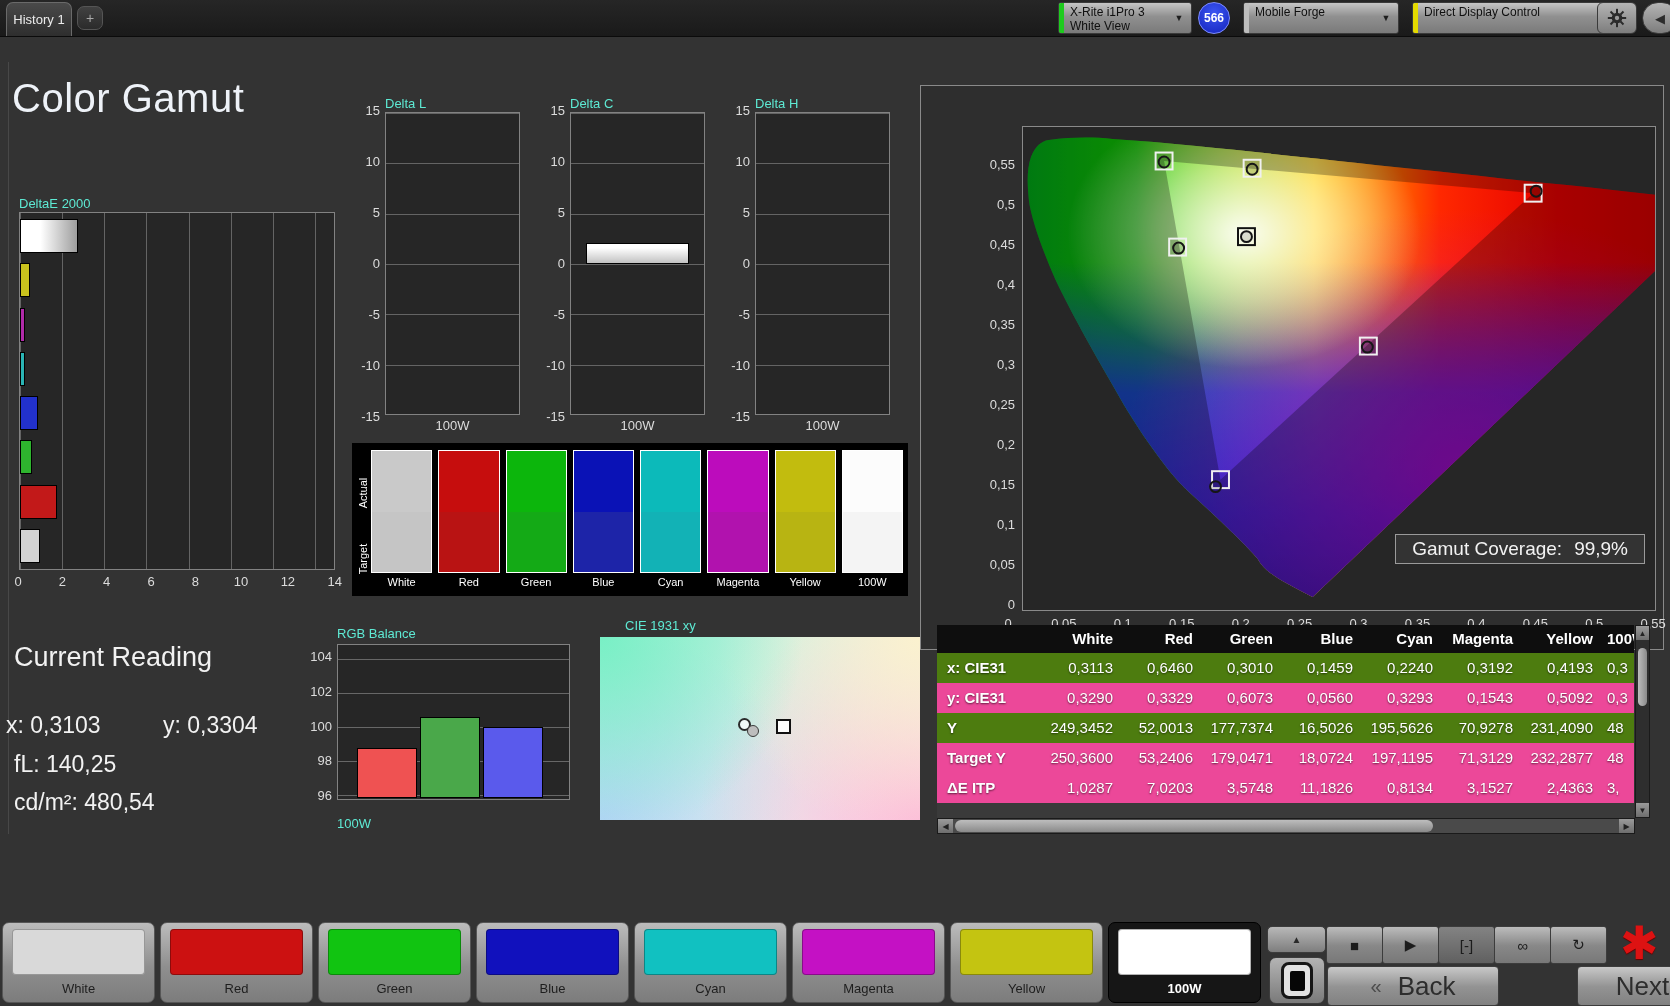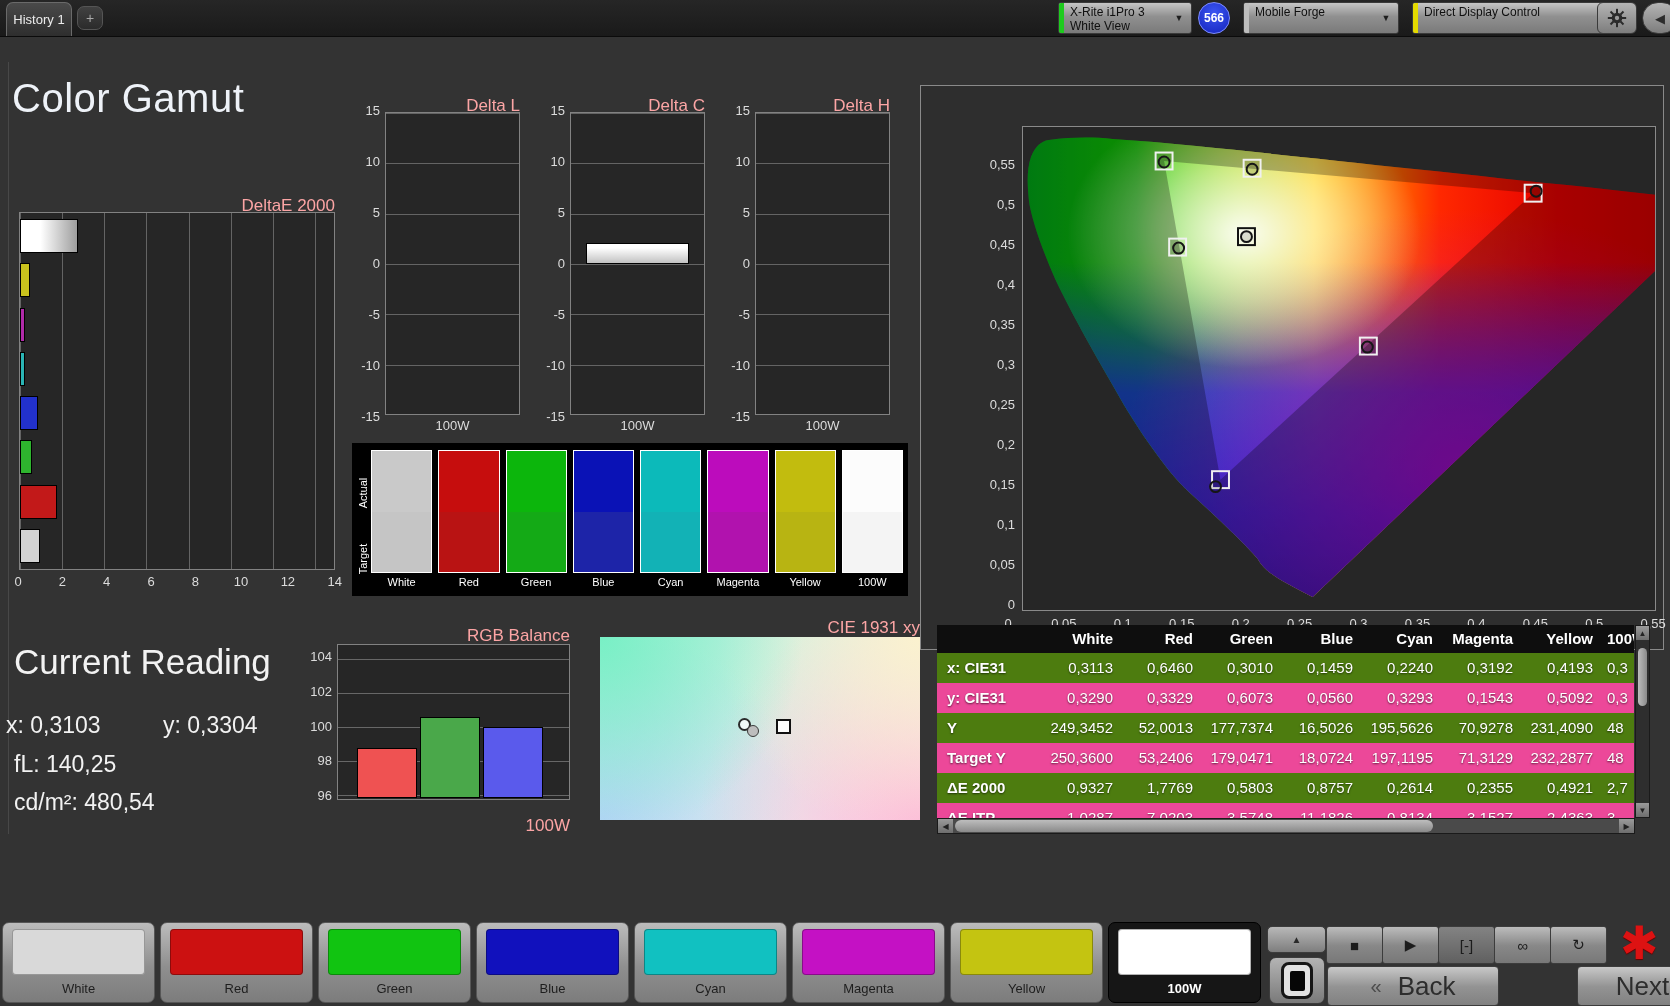--- a/index.html
+++ b/index.html
@@ -21,21 +21,21 @@
   .dd .caret{width:24px;display:flex;align-items:center;justify-content:center;color:#1e1e1e;font-size:9px;flex:none}
   .badge{position:absolute;left:1198px;top:2px;width:32px;height:32px;border-radius:50%;box-sizing:border-box;
          background:radial-gradient(circle at 50% 32%,#3b55f2,#1424bd);border:1px solid #7d8cff;
          color:#fff;font-size:12px;font-weight:bold;display:flex;align-items:center;justify-content:center}
   .icon-btn{position:absolute;top:2px;height:32px;box-sizing:border-box;border-radius:6px;
          background:linear-gradient(180deg,#b4b4b4,#7d7d7d);border:1px solid #3a3a3a;
          display:flex;align-items:center;justify-content:center;color:#2c2c2c}
   
   .left-rule{position:absolute;left:8px;top:62px;width:1px;height:772px;background:#5a5a5a;opacity:.55}
   .page-title{position:absolute;left:12px;top:76px;font-size:40px;color:#eef2f8;letter-spacing:.5px}
-  .chart-title{position:absolute;font-size:17px;color:#fca5a5;text-align:right}
+  .chart-title{position:absolute;font-size:13px;color:#5eead4;text-align:left}
   .plot{position:absolute;box-sizing:border-box;background:#262626;border:1px solid #828282}
   .vticks{display:flex;flex-direction:column;justify-content:space-between;align-items:flex-end;
           position:absolute;font-size:13px;color:#dcdcdc}
   .hticks{display:flex;justify-content:space-between;position:absolute;font-size:13px;color:#dcdcdc}
   .hticks .tick{min-width:12px;text-align:center}
   
   .deltae-plot{left:19px;top:212px;width:316px;height:358px;
      background-image:repeating-linear-gradient(90deg,#646464 0 1px,transparent 1px 42.13px)}
   .de-bars{position:absolute;inset:0;display:flex;flex-direction:column;justify-content:space-between;padding:6px 0}
   .de-bar{height:34px;border:1px solid #000;box-sizing:border-box;min-width:3px}
@@ -58,21 +58,21 @@
   .swcol .lbl{height:18px;text-align:center;font-size:11px;color:#fff;padding-top:3px}
   
   .uvpanel{position:absolute;left:920px;top:85px;width:744px;height:565px;box-sizing:border-box;
            border:1px solid #8a8a8a;background:#2e2e2e}
   .uvplot{position:absolute;left:101px;top:40px;width:634px;height:485px;box-sizing:border-box;
           background:#262626;border:1px solid #8a8a8a;overflow:hidden}
   .uvplot svg{display:block;width:100%;height:100%}
   .gamutbox{position:absolute;right:10px;bottom:46px;background:rgba(52,52,52,.95);border:1px solid #9a9a9a;
             padding:3px 16px;font-size:19px;color:#f2f2f2;display:flex;gap:12px}
   
-  .cr-title{position:absolute;left:14px;top:642px;font-size:35px;color:#f2f2f2}
+  .cr-title{position:absolute;left:14px;top:642px;font-size:27px;color:#f2f2f2}
   .cr-line{position:absolute;font-size:23px;color:#f2f2f2}
   
   .rgbplot{left:337px;top:644px;width:233px;height:156px;
      background-image:linear-gradient(#676767,#676767),linear-gradient(#676767,#676767),linear-gradient(#676767,#676767),linear-gradient(#676767,#676767),linear-gradient(#676767,#676767);
      background-size:100% 1px;background-repeat:no-repeat;
      background-position:0 14px,0 48px,0 82px,0 116px,0 150px}
   .rgb-bars{position:absolute;left:19px;right:26px;top:1px;bottom:1px;display:flex;align-items:flex-end;gap:3px}
   .rgb-bar{flex:1;border:1px solid #000;box-sizing:border-box}
   
   .xyplot{position:absolute;left:600px;top:637px;width:320px;height:183px;
@@ -369,20 +369,24 @@
           <rect x="146.858" y="112.09199999999998" width="17" height="17" fill="none" stroke="#f0f0f0" stroke-width="2"></rect>
           <circle cx="156.358" cy="121.59199999999998" r="5.5" fill="rgba(0,0,0,0.12)" stroke="#161616" stroke-width="2"></circle>
           <rect x="216.032" y="101.58799999999997" width="17" height="17" fill="none" stroke="#111111" stroke-width="2"></rect>
           <circle cx="224.532" cy="110.08799999999997" r="5.5" fill="rgba(0,0,0,0.12)" stroke="#161616" stroke-width="2"></circle>
           <rect x="338.504" y="211.476" width="17" height="17" fill="none" stroke="#f0f0f0" stroke-width="2"></rect>
           <circle cx="346.004" cy="220.976" r="5.5" fill="rgba(0,0,0,0.12)" stroke="#161616" stroke-width="2"></circle>
           <rect x="189.95" y="345.604" width="17" height="17" fill="none" stroke="#f0f0f0" stroke-width="2"></rect>
           <circle cx="193.45" cy="361.104" r="5.5" fill="rgba(0,0,0,0.12)" stroke="#161616" stroke-width="2"></circle>
         </g>
     </svg>
+    <div class="gamutbox">
+      <span>Gamut Coverage:</span>
+      <span>99,9%</span>
+    </div>
   </div>
   <div class="vticks" style="left:48px;top:71px;width:46px;height:455px;font-size:13px">
       <span class="tick">0,55</span>
       <span class="tick">0,5</span>
       <span class="tick">0,45</span>
       <span class="tick">0,4</span>
       <span class="tick">0,35</span>
       <span class="tick">0,3</span>
       <span class="tick">0,25</span>
       <span class="tick">0,2</span>
@@ -423,21 +427,21 @@
 </div>
 <div class="vticks" style="left:300px;top:649px;width:32px;height:154px">
     <span class="tick">104</span>
     <span class="tick">102</span>
     <span class="tick">100</span>
     <span class="tick">98</span>
     <span class="tick">96</span>
   </div>
 <div class="chart-title" style="left:337px;top:816px;width:233px">100W</div>
 
-<div class="chart-title" style="left:600px;top:618px;width:320px">CIE 1931 xy</div>
+<div class="chart-title" style="left:625px;top:618px;width:320px">CIE 1931 xy</div>
 <div class="xyplot">
   <div class="xy-ring" style="left:43%;top:44%"></div>
   <div class="xy-dot" style="left:46%;top:48%"></div>
   <div class="xy-square"></div>
 </div>
 
 <div class="gtable">
     <div class="thead">
       <div class="th lblc"></div>
       <div class="th">White</div>
@@ -486,31 +490,20 @@
       <div class="td lblc">Target Y</div>
       <div class="td">250,3600</div>
       <div class="td">53,2406</div>
       <div class="td">179,0471</div>
       <div class="td">18,0724</div>
       <div class="td">197,1195</div>
       <div class="td">71,3129</div>
       <div class="td">232,2877</div>
       <div class="td partial">48</div>
     </div>
-    <div class="tr">
-      <div class="td lblc">ΔE 2000</div>
-      <div class="td">0,9327</div>
-      <div class="td">1,7769</div>
-      <div class="td">0,5803</div>
-      <div class="td">0,8757</div>
-      <div class="td">0,2614</div>
-      <div class="td">0,2355</div>
-      <div class="td">0,4921</div>
-      <div class="td partial">2,7</div>
-    </div>
     <div class="tr light">
       <div class="td lblc">ΔE ITP</div>
       <div class="td">1,0287</div>
       <div class="td">7,0203</div>
       <div class="td">3,5748</div>
       <div class="td">11,1826</div>
       <div class="td">0,8134</div>
       <div class="td">3,1527</div>
       <div class="td">2,4363</div>
       <div class="td partial">3,</div>

